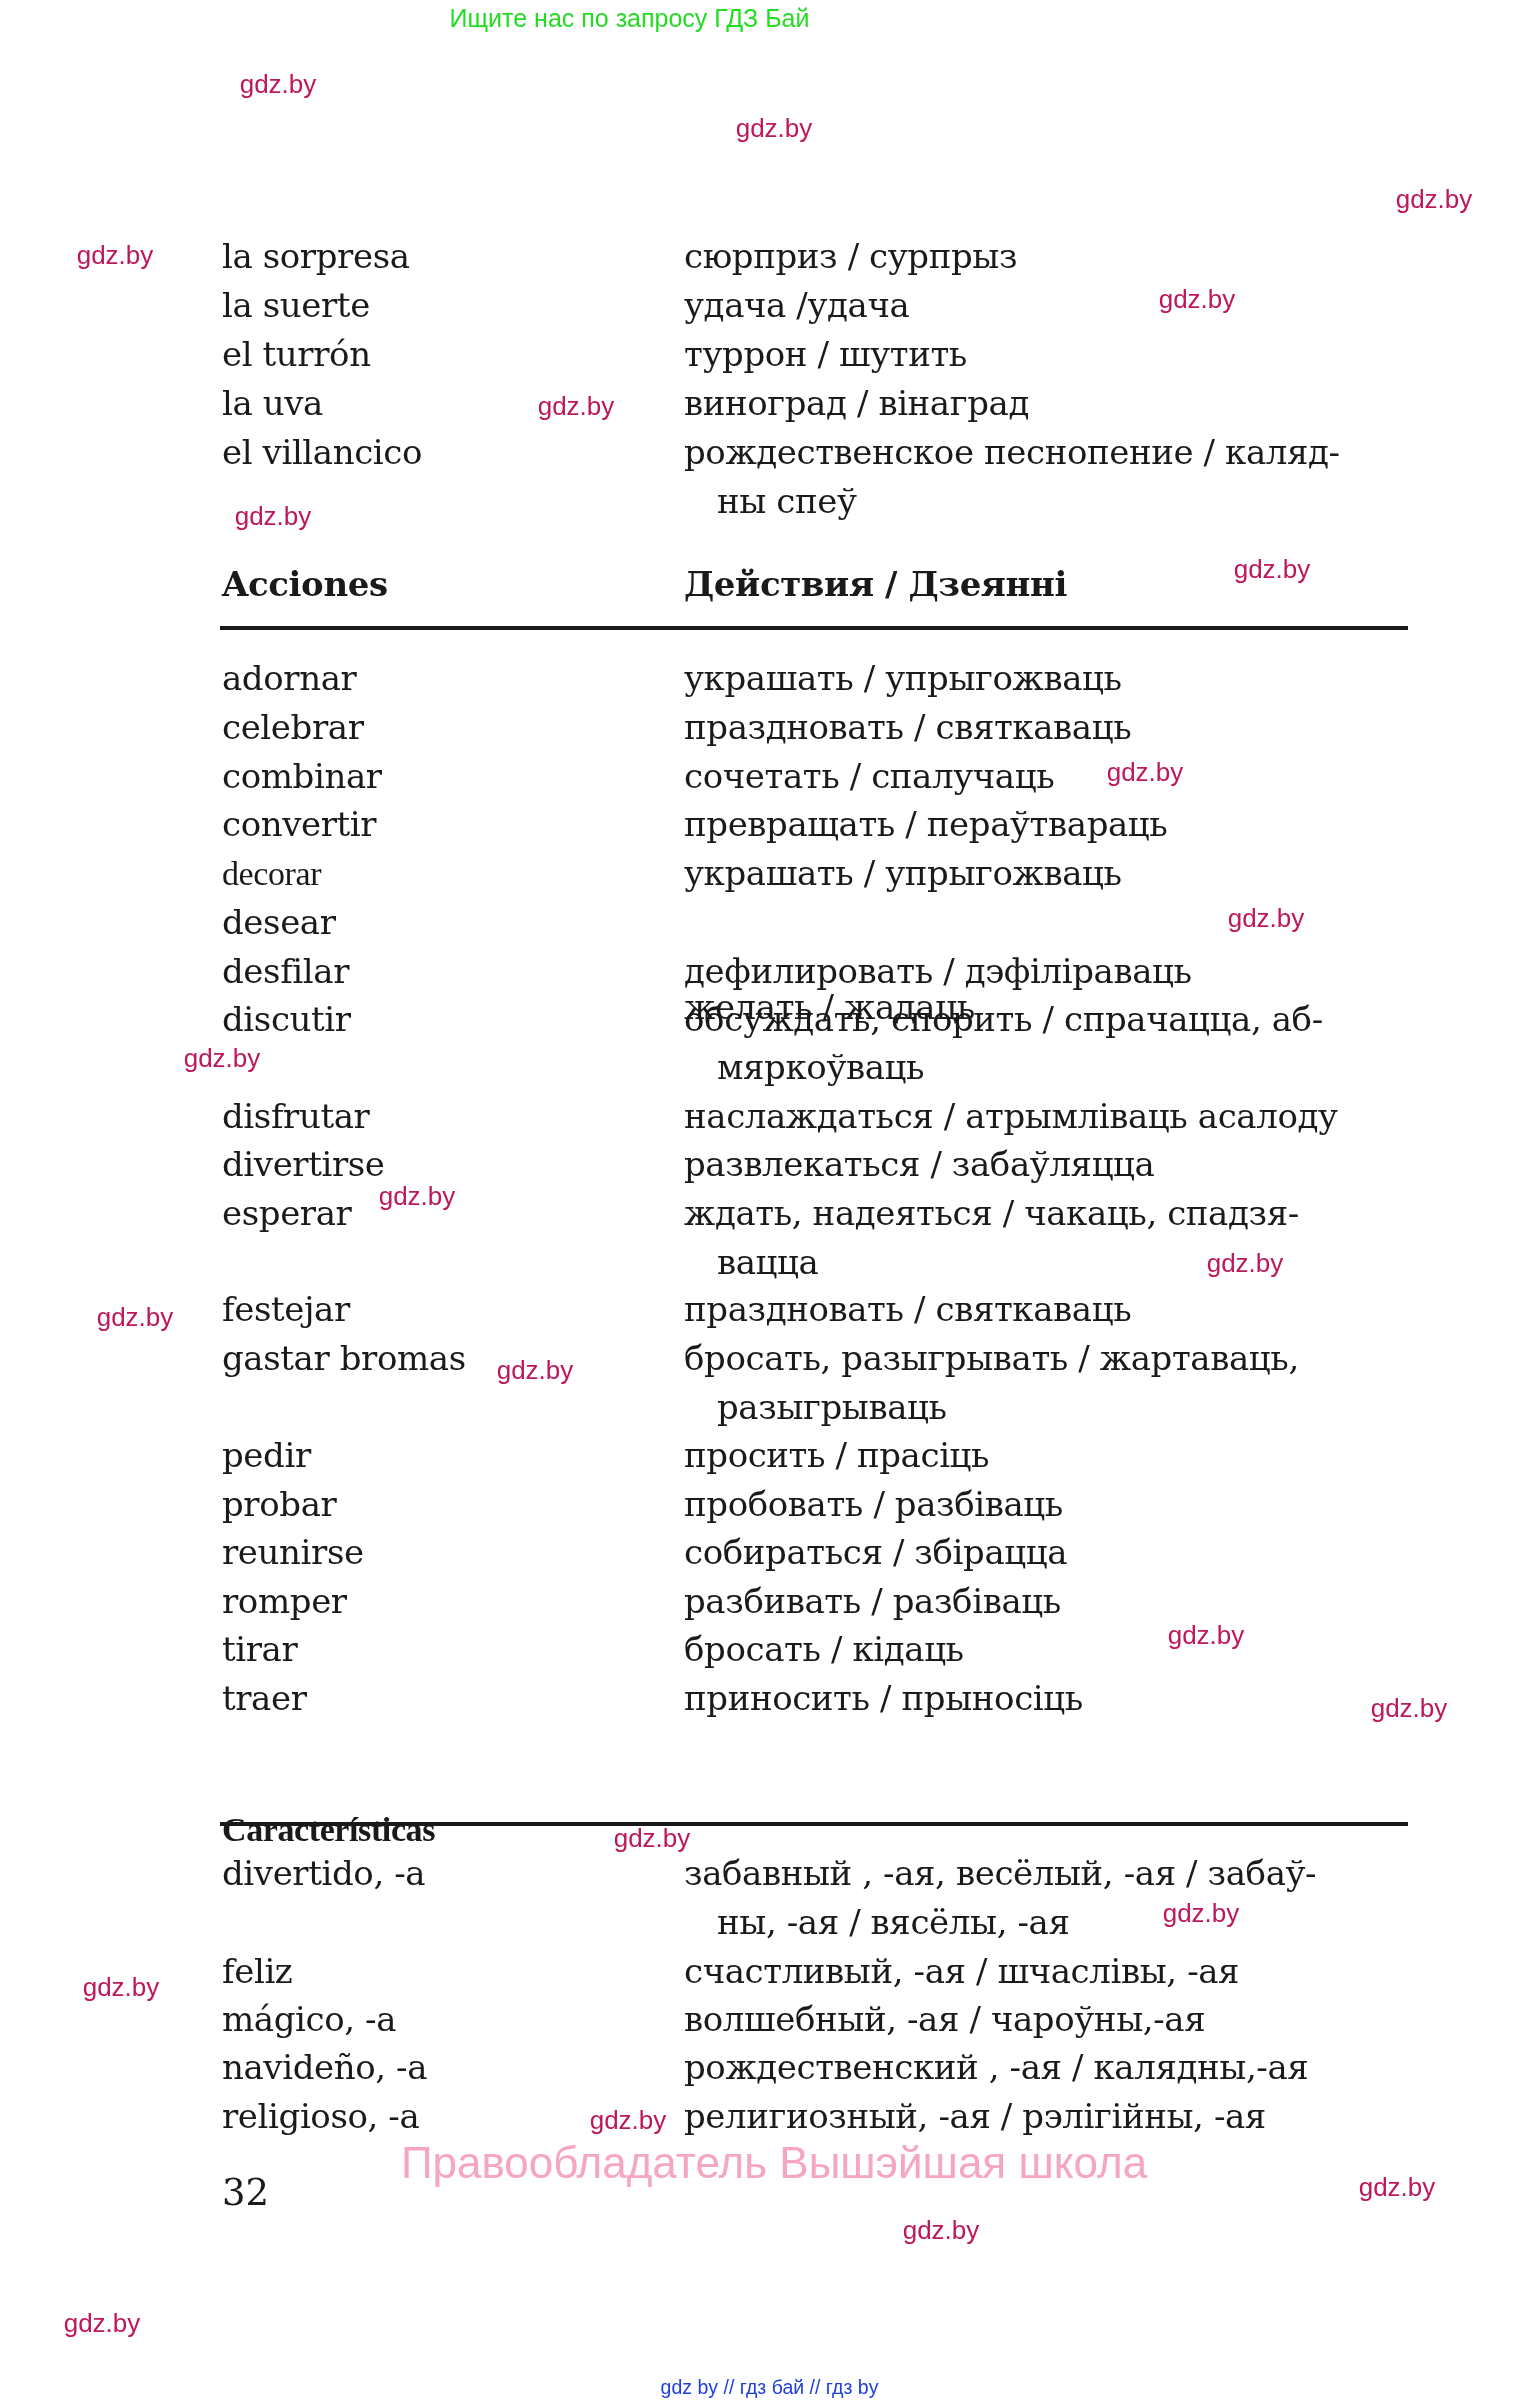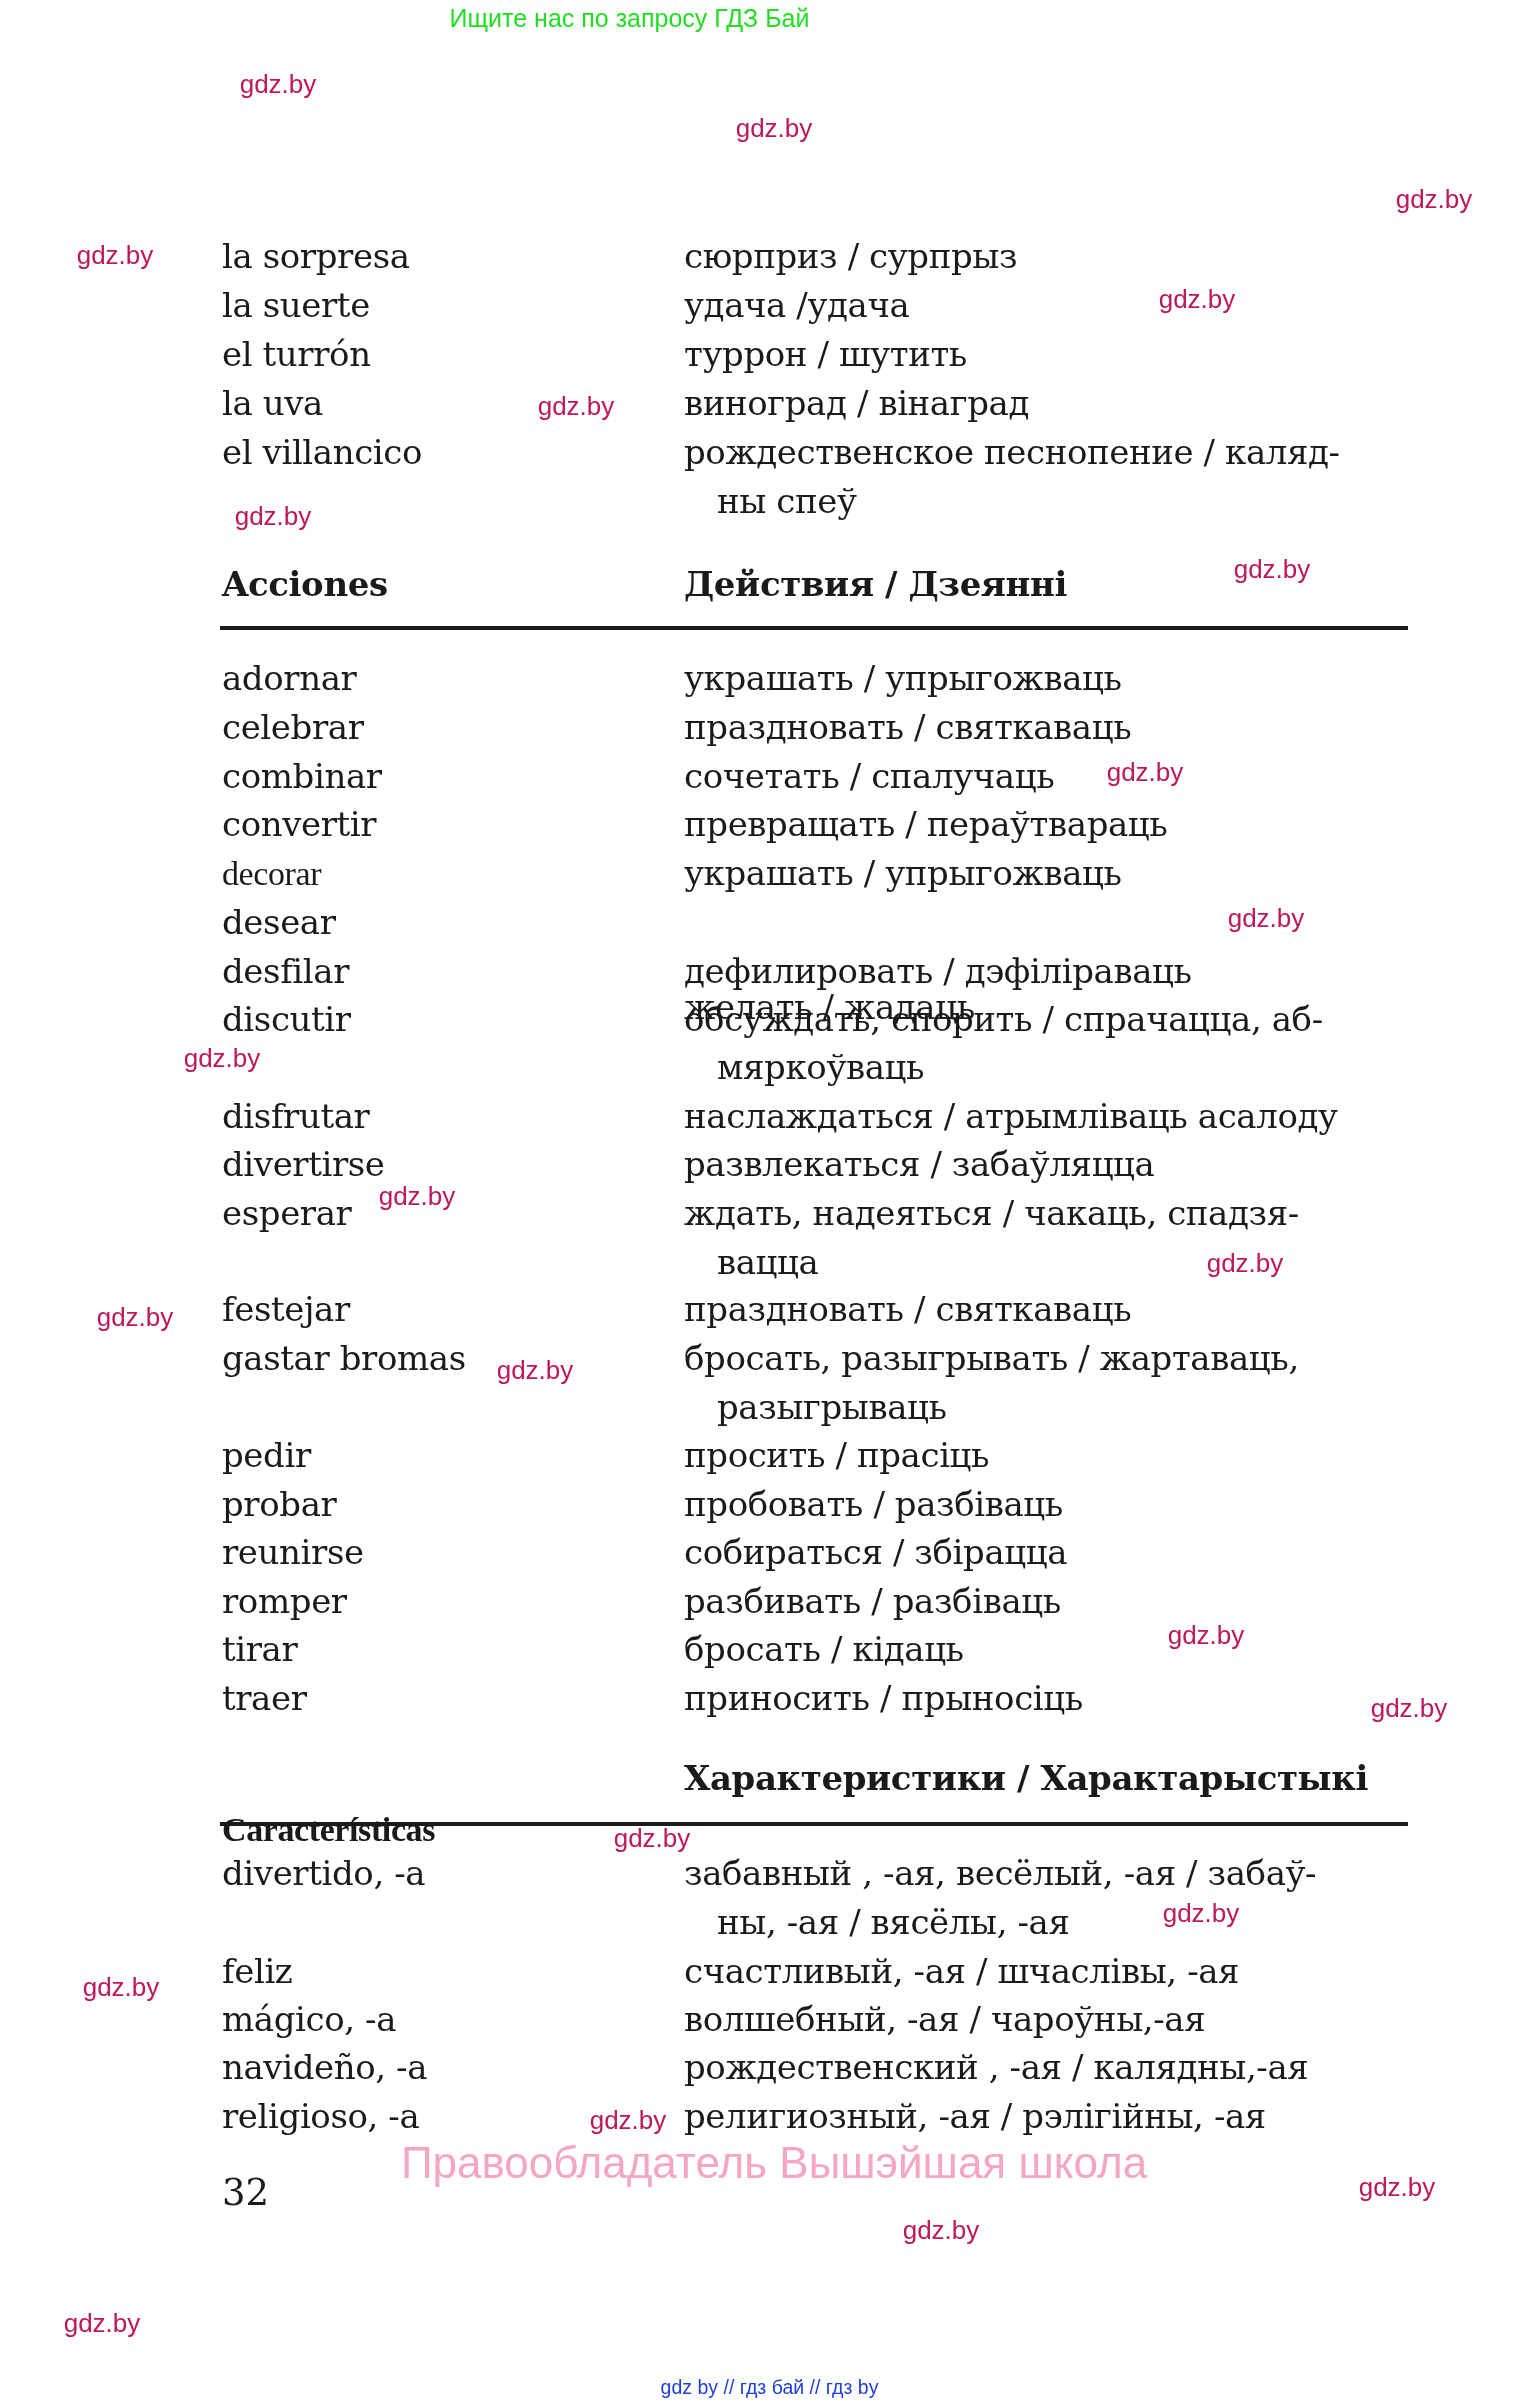--- a/index.html
+++ b/index.html
@@ -106,21 +106,20 @@
       <div class="row serif col-ru" style="top: 1528px;">собираться / збірацца</div>
       <div class="row serif col-es" style="top: 1577px;">romper</div>
       <div class="row serif col-ru" style="top: 1577px;">разбивать / разбіваць</div>
       <div class="row serif col-es" style="top: 1625px;">tirar</div>
       <div class="row serif col-ru" style="top: 1625px;">бросать / кідаць</div>
       <div class="row serif col-es" style="top: 1674px;">traer</div>
       <div class="row serif col-ru" style="top: 1674px;">приносить / прыносіць</div>
     </div>
 
   <div class="section-head serif col-es" id="h-car-es" style="top: 1805px; font-family: Liberation Serif, serif;">Características</div>
-  <div class="section-head serif col-ru" id="h-car-ru" style="top: 1754px;">Характеристики / Характарыстыкі</div>
   <div class="rule" id="r-car" style="top: 1822px;"></div>
   <div id="sec-car">
       <div class="row serif col-es" style="top: 1849px;">divertido, -a</div>
       <div class="row serif col-ru" style="top: 1849px;">забавный , -ая, весёлый, -ая / забаў-</div>
       <div class="row serif col-cont" style="top: 1898px;">ны, -ая / вясёлы, -ая</div>
       <div class="row serif col-es" style="top: 1947px;">feliz</div>
       <div class="row serif col-ru" style="top: 1947px;">счастливый, -ая / шчаслівы, -ая</div>
       <div class="row serif col-es" style="top: 1995px;">mágico, -a</div>
       <div class="row serif col-ru" style="top: 1995px;">волшебный, -ая / чароўны,-ая</div>
       <div class="row serif col-es" style="top: 2043px;">navideño, -a</div>

